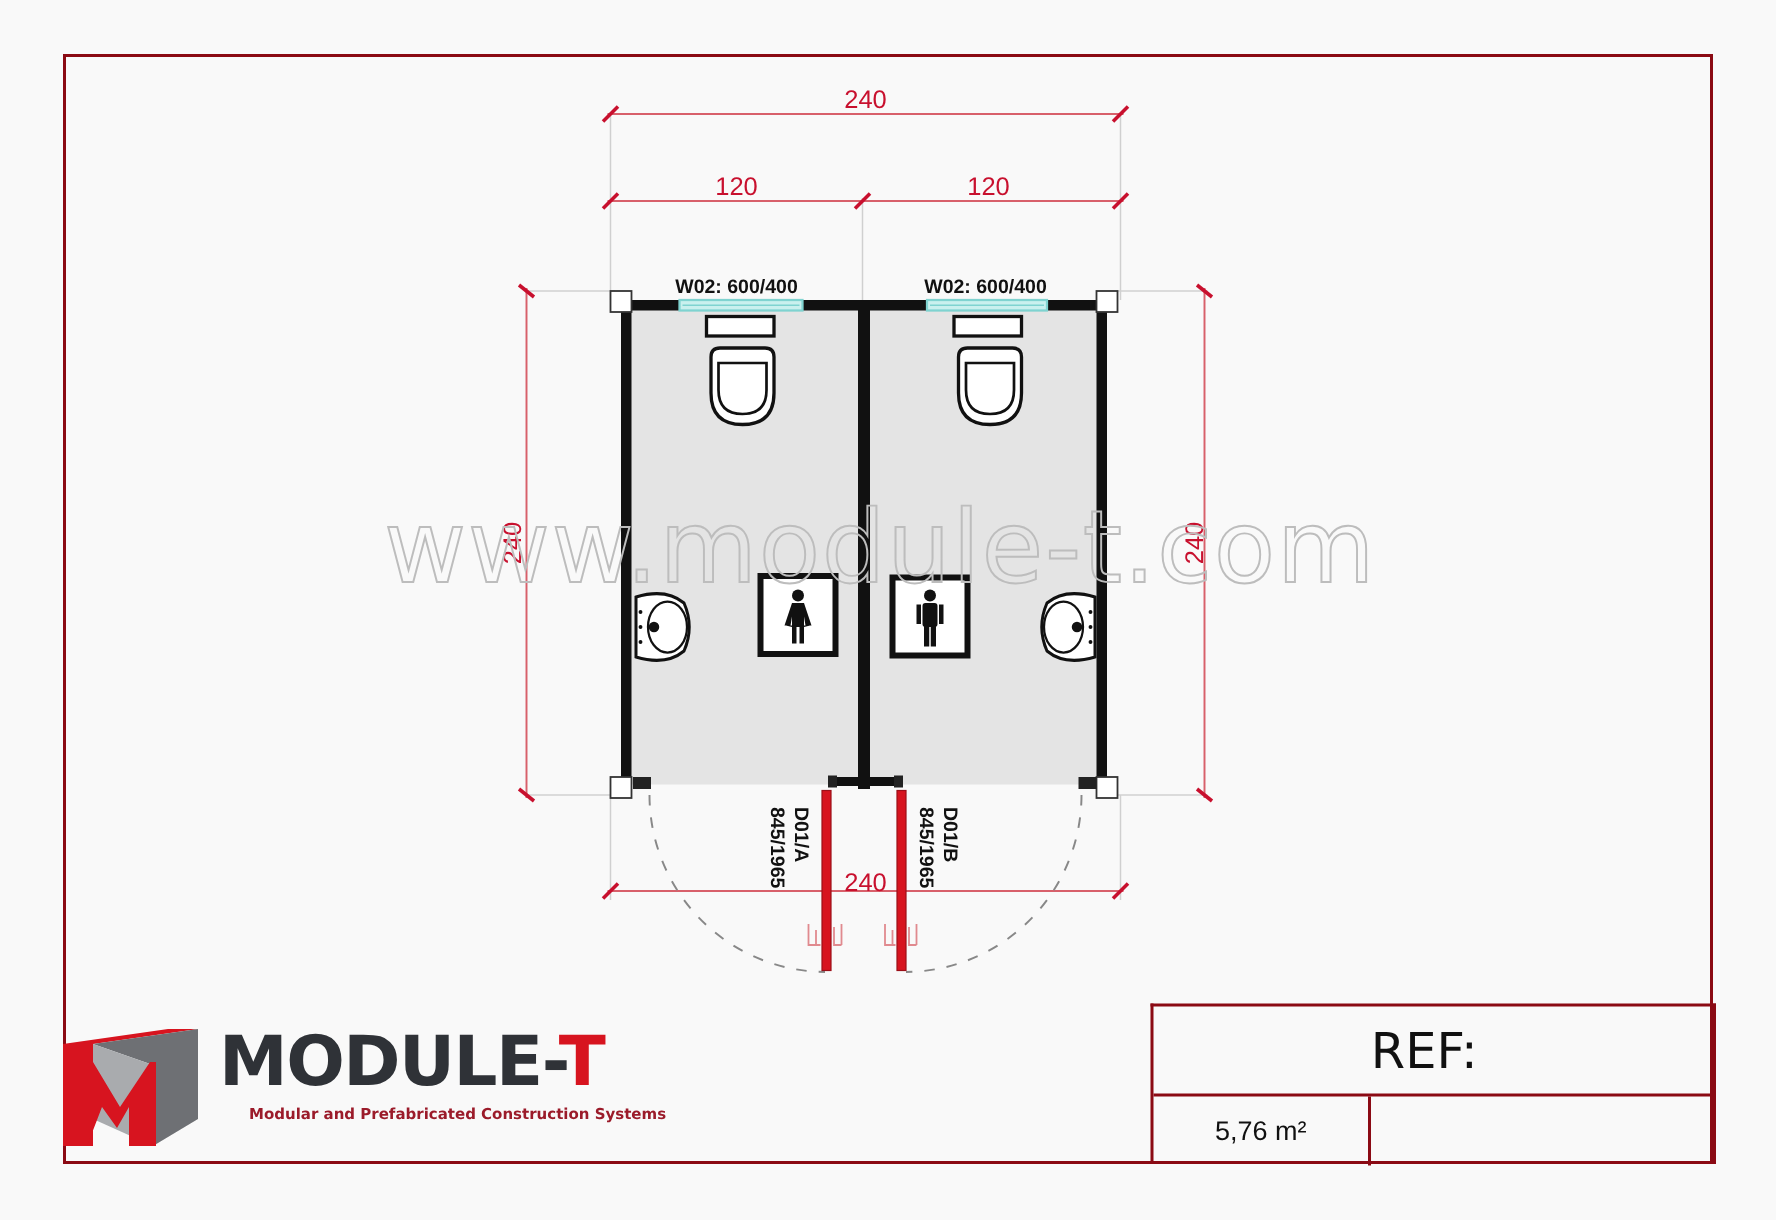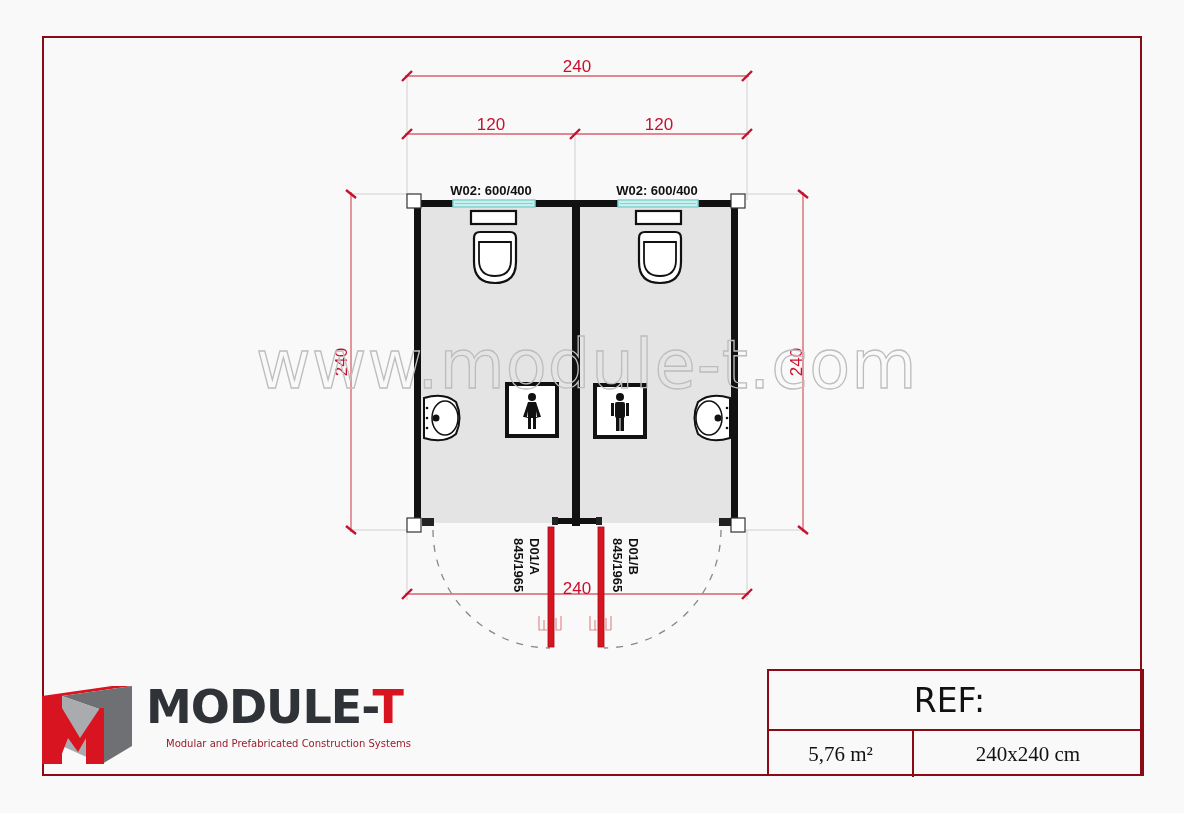--- a/index.html
+++ b/index.html
@@ -35,36 +35,36 @@
     position: absolute; left: 0; top: 0; width: 100%; height: 60px;
     border-bottom: 2px solid #8b0a14; box-sizing: border-box;
     display: flex; align-items: center; justify-content: center;
     font-family: "DejaVu Sans", sans-serif; font-size: 33px; font-weight: 500;
   }
   .tb-ref .ref-label { color: #111; margin-right: 12px; }
   .tb-ref .ref-code { color: #d7141f; }
   .tb-row { position: absolute; left: 0; top: 60px; width: 100%; height: 46px; display: flex; }
   .tb-cell {
     display: flex; align-items: center; justify-content: center;
-    font-family: Liberation Serif, serif; font-size: 21px; color: #111;
+    font-family: Liberation Sans, sans-serif; font-size: 18px; color: #111;
   }
   .tb-cell.area { width: 145px; border-right: 2px solid #8b0a14; box-sizing: border-box; }
   .tb-cell.size { flex: 1; }
   .logo {
     position: absolute; left: 42px; top: 686px; width: 400px; height: 80px;
   }
   .logo-name {
     position: absolute; left: 104px; top: -6px;
     font-family: "DejaVu Sans", sans-serif; font-size: 46px; font-weight: bold;
     color: #2f3237; letter-spacing: -1px; white-space: nowrap; text-align: right;
   }
   .logo-name .t { color: #d7141f; }
   .logo-tagline {
     position: absolute; left: 104px; top: 52px;
-    font-family: "DejaVu Sans", sans-serif; font-size: 10px; font-weight: normal;
+    font-family: "DejaVu Sans", sans-serif; font-size: 10px; font-weight: bold;
     color: #9b1b2a; white-space: nowrap; padding-left: 20px;
   }
 </style>
 </head>
 <body>
 
 <div class="frame"></div>
 <div class="frame-bottom"></div>
 
 <svg class="plan" width="1184" height="813">
@@ -225,15 +225,14 @@
   <div class="logo-name"><span>MODULE-</span><span class="t">T</span></div>
   <div class="logo-tagline">Modular and Prefabricated Construction Systems</div>
 </div>
 
 <div class="title-block">
   <div class="tb-ref">
     <span class="ref-label">REF:</span>
   </div>
   <div class="tb-row">
     <div class="tb-cell area">5,76 m²</div>
-    <div class="tb-cell size">240x240 cm</div>
   </div>
 </div>
 
 </body></html>

